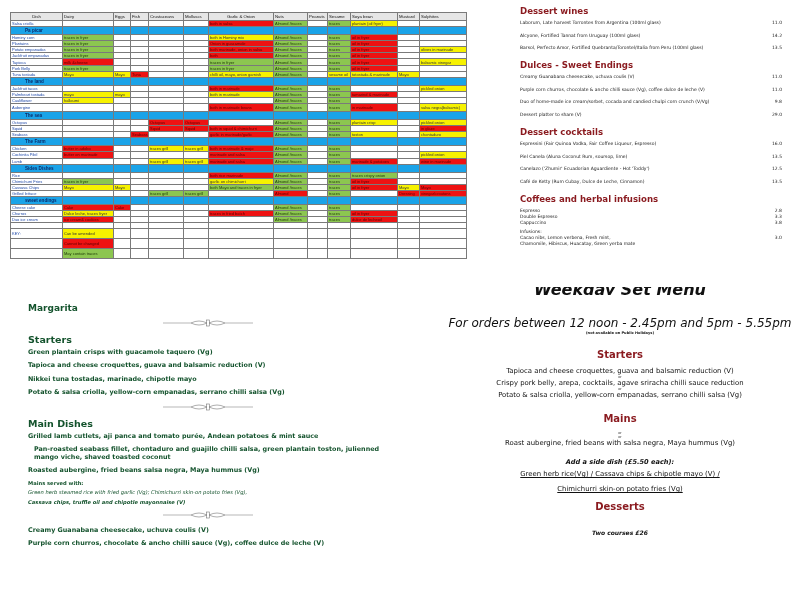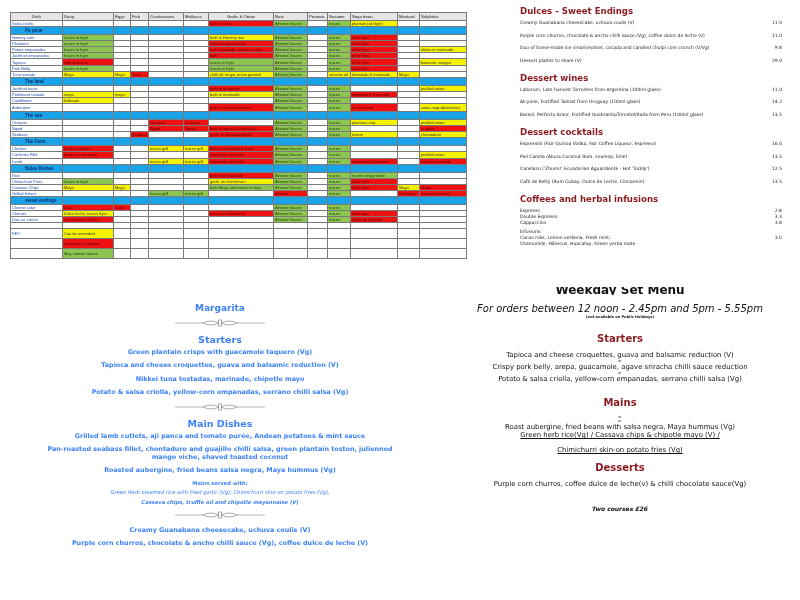--- a/index.html
+++ b/index.html
@@ -25,33 +25,33 @@
     
     #dessert-menu { position: absolute; left: 520px; top: 0; width: 270px; font-family: "DejaVu Sans", sans-serif; }
     .dm-title { color: #8a1a1f; font-size: 8.6px; font-weight: bold; margin-top: 6px; margin-bottom: 4px; }
     .dm-row { display: flex; justify-content: space-between; font-size: 4.5px; color: #222; }
     .dm-row .price { width: 14px; text-align: right; margin-right: 8px; }
     .dm-list.spaced .dm-row { margin-bottom: 7.6px; }
     .dm-list.tight .dm-row { margin-bottom: 1px; }
     .dm-block { margin-bottom: 10px; }
 
     
-    #margarita { position: absolute; left: 40px; top: 300px; width: 360px; text-align: center; font-family: "DejaVu Sans", sans-serif; color: #3b82f6; }
+    #margarita { position: absolute; left: 28px; top: 300px; width: 360px; text-align: left; font-family: "DejaVu Sans", sans-serif; color: #14532d; }
     .mg-name { font-size: 9px; font-weight: bold; margin-top: 3px; }
     .flourish { display: block; margin: 5px auto 6px; width: 90px; height: 10px; }
     .mg-sec { font-size: 9.5px; font-weight: bold; margin-bottom: 3px; }
     .mg-item { font-size: 6.4px; font-weight: bold; margin-bottom: 5.4px; line-height: 8px; }
     .mg-served-title { font-size: 5.2px; font-weight: bold; margin: 4px 0 3px; }
     .mg-served { font-size: 5.2px; font-style: italic; margin-bottom: 4px; }
     .mg-served.b { font-weight: bold; }
 
     
     #weekday { position: absolute; left: 440px; top: 287px; width: 360px; text-align: center; font-family: "DejaVu Sans", sans-serif; color: #111; }
-    .wk-title { font-size: 12px; font-weight: bold; height: 8px; overflow: hidden; line-height: 6px; color: #111; }
-    .wk-sub { font-size: 10px; font-style: italic; margin-top: 8px; }
+    .wk-title { font-size: 16px; font-weight: bold; height: 8px; overflow: hidden; line-height: 6px; color: #111; font-style: italic; }
+    .wk-sub { font-size: 12px; font-style: italic; margin-top: 21px; }
     .wk-note { font-size: 3.6px; font-weight: bold; margin-top: 1px; }
     .wk-sec { color: #8a1a1f; font-size: 10px; font-weight: bold; margin: 14px 0 7px; }
     .wk-item { font-size: 6.9px; line-height: 8px; }
     .wk-or { font-size: 3.5px; line-height: 4px; color: #333; }
     .wk-side-title { font-size: 6.6px; font-weight: bold; font-style: italic; margin-top: 11px; margin-bottom: 4px; }
     .wk-side { font-size: 6.9px; margin-bottom: 7px; text-decoration: underline; }
     .wk-price { font-size: 6px; font-weight: bold; font-style: italic; margin-top: 17px; }
   </style>
 </head>
 <body>
@@ -615,54 +615,54 @@
           <td></td>
           <td></td>
           <td></td>
         </tr>
       </tbody>
   </table>
 </div>
 
 <div id="dessert-menu">
   <div class="dm-block">
-    <div class="dm-title">Dulces - Sweet Endings</div>
+    <div class="dm-title">Dessert wines</div>
     <div class="dm-list spaced">
       <div class="dm-row">
-          <span>Creamy Guanabana cheesecake, uchuva coulis (V)</span>
+          <span>Laborum, Late harvest Torrontes from Argentina (100ml glass)</span>
           <span class="price">11.0</span>
         </div>
       <div class="dm-row">
-          <span>Purple corn churros, chocolate &amp; ancho chilli sauce (Vg), coffee dulce de leche (V)</span>
-          <span class="price">11.0</span>
-        </div>
-      <div class="dm-row">
-          <span>Duo of home-made ice cream/sorbet, cocada and candied chulpi corn crunch (V/Vg)</span>
-          <span class="price">9.8</span>
-        </div>
-      <div class="dm-row">
-          <span>Dessert platter to share (V)</span>
-          <span class="price">29.0</span>
+          <span>Alcyone, Fortified Tannat from Uruguay (100ml glass)</span>
+          <span class="price">14.2</span>
+        </div>
+      <div class="dm-row">
+          <span>Barsol, Perfecto Amor, Fortified Quebranta/Torontel/Italia from Peru (100ml glass)</span>
+          <span class="price">13.5</span>
         </div>
     </div>
   </div>
   <div class="dm-block">
-    <div class="dm-title">Dessert wines</div>
+    <div class="dm-title">Dulces - Sweet Endings</div>
     <div class="dm-list spaced">
       <div class="dm-row">
-          <span>Laborum, Late harvest Torrontes from Argentina (100ml glass)</span>
+          <span>Creamy Guanabana cheesecake, uchuva coulis (V)</span>
           <span class="price">11.0</span>
         </div>
       <div class="dm-row">
-          <span>Alcyone, Fortified Tannat from Uruguay (100ml glass)</span>
-          <span class="price">14.2</span>
-        </div>
-      <div class="dm-row">
-          <span>Barsol, Perfecto Amor, Fortified Quebranta/Torontel/Italia from Peru (100ml glass)</span>
-          <span class="price">13.5</span>
+          <span>Purple corn churros, chocolate &amp; ancho chilli sauce (Vg), coffee dulce de leche (V)</span>
+          <span class="price">11.0</span>
+        </div>
+      <div class="dm-row">
+          <span>Duo of home-made ice cream/sorbet, cocada and candied chulpi corn crunch (V/Vg)</span>
+          <span class="price">9.8</span>
+        </div>
+      <div class="dm-row">
+          <span>Dessert platter to share (V)</span>
+          <span class="price">29.0</span>
         </div>
     </div>
   </div>
   <div class="dm-block">
     <div class="dm-title">Dessert cocktails</div>
     <div class="dm-list spaced">
       <div class="dm-row">
           <span>Espressini (Fair Quinoa Vodka, Fair Coffee Liqueur, Espresso)</span>
           <span class="price">16.0</span>
         </div>
@@ -751,28 +751,28 @@
 </div>
 
 <div id="weekday">
   <div class="wk-title">Weekday Set Menu</div>
   <div class="wk-sub">For orders between 12 noon - 2.45pm and 5pm - 5.55pm</div>
   <div class="wk-note">(not available on Public Holidays)</div>
 
   <div class="wk-sec">Starters</div>
   <div class="wk-item">Tapioca and cheese croquettes, guava and balsamic reduction (V)</div>
   <div class="wk-or">or</div>
-  <div class="wk-item">Crispy pork belly, arepa, guacamole, agave sriracha chilli sauce reduction</div>
+  <div class="wk-item">Crispy pork belly, arepa, cocktails, agave sriracha chilli sauce reduction</div>
   <div class="wk-or">or</div>
   <div class="wk-item">Potato &amp; salsa criolla, yellow-corn empanadas, serrano chilli salsa (Vg)</div>
 
   <div class="wk-sec">Mains</div>
   <div class="wk-or">or</div>
   <div class="wk-or">or</div>
   <div class="wk-item">Roast aubergine, fried beans with salsa negra, Maya hummus (Vg)</div>
 
+  <div class="wk-side-title">Add a side dish (£5.50 each):</div>
   <div class="wk-side">Green herb rice(Vg) / Cassava chips &amp; chipotle mayo (V) /</div>
   <div class="wk-side">Chimichurri skin-on potato fries (Vg)</div>
 
   <div class="wk-sec" style="margin-top:8px">Desserts</div>
-  <div class="wk-item">Purple corn churros, coffee dulce de leche(v) &amp; chilli chocolate sauce(Vg)</div>
   <div class="wk-price">Two courses  £26</div>
 </div>
 
 </body></html>

